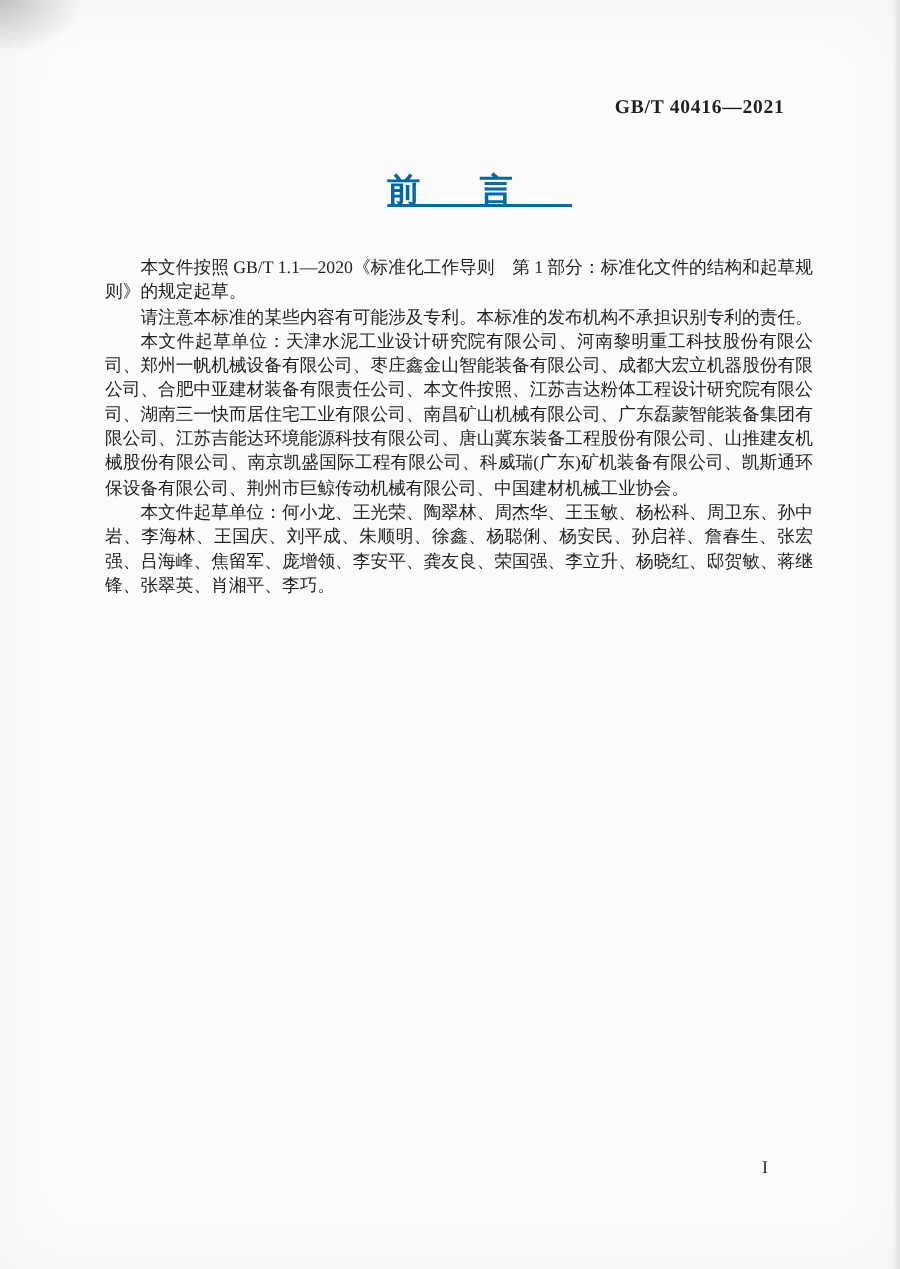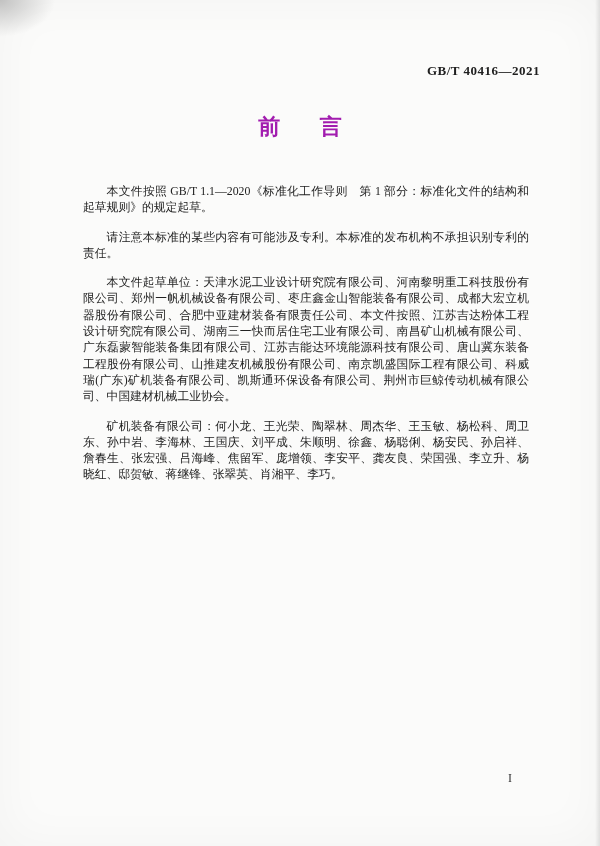--- a/index.html
+++ b/index.html
@@ -26,51 +26,52 @@
   }
   .page::after {
     content: "";
     position: absolute; right: 0; top: 0;
     width: 5px; height: 100%;
     background: linear-gradient(to left, rgba(120,120,120,0.18), rgba(120,120,120,0));
     pointer-events: none;
   }
   .header-code {
     position: absolute;
-    top: 63px; right: 60px;
+    top: 63px; right: 77px;
     font-size: 13px;
     font-weight: bold;
     letter-spacing: 0.5px;
     white-space: nowrap;
   }
   .title {
     position: absolute;
     top: 112px; left: 0;
     width: 100%;
     margin: 0;
     text-align: center;
     font-family: "Liberation Sans", "DejaVu Sans", sans-serif;
     font-size: 22px;
     font-weight: bold;
     letter-spacing: 1.8em;
     text-indent: 1.8em; 
-    color: #a21caf;
+    color: #0369a1;
+    text-decoration: underline;
   }
   .body-text {
     position: absolute;
     top: 170px; left: 70px;
     width: 472px;
     font-size: 11.8px;
     line-height: 16.3px;
     text-align: justify;
     text-justify: inter-ideograph;
     color: #222;
   }
   .body-text p {
-    margin: 13px;
+    margin: 0;
     text-indent: 2em;
   }
   .page-number {
     position: absolute;
     top: 771px; left: 508px;
     font-size: 12px;
     color: #333;
   }
 </style>
 </head>
@@ -79,18 +80,18 @@
 <div class="page">
 
   <div class="header-code">GB/T 40416—2021</div>
 
   <h1 class="title">前言</h1>
 
   <div class="body-text">
     <p>本文件按照 GB/T 1.1—2020《标准化工作导则　第 1 部分：标准化文件的结构和起草规则》的规定起草。</p>
     <p>请注意本标准的某些内容有可能涉及专利。本标准的发布机构不承担识别专利的责任。</p>
     <p>本文件起草单位：天津水泥工业设计研究院有限公司、河南黎明重工科技股份有限公司、郑州一帆机械设备有限公司、枣庄鑫金山智能装备有限公司、成都大宏立机器股份有限公司、合肥中亚建材装备有限责任公司、本文件按照、江苏吉达粉体工程设计研究院有限公司、湖南三一快而居住宅工业有限公司、南昌矿山机械有限公司、广东磊蒙智能装备集团有限公司、江苏吉能达环境能源科技有限公司、唐山冀东装备工程股份有限公司、山推建友机械股份有限公司、南京凯盛国际工程有限公司、科威瑞(广东)矿机装备有限公司、凯斯通环保设备有限公司、荆州市巨鲸传动机械有限公司、中国建材机械工业协会。</p>
-    <p>矿机装备有限公司：何小龙、王光荣、陶翠林、周杰华、王玉敏、杨松科、周卫东、孙中岩、李海林、王国庆、刘平成、朱顺明、徐鑫、杨聪俐、杨安民、孙启祥、詹春生、张宏强、吕海峰、焦留军、庞增领、李安平、龚友良、荣国强、李立升、杨晓红、邸贺敏、蒋继锋、张翠英、肖湘平、李巧。</p>
+    <p>本文件起草单位：何小龙、王光荣、陶翠林、周杰华、王玉敏、杨松科、周卫东、孙中岩、李海林、王国庆、刘平成、朱顺明、徐鑫、杨聪俐、杨安民、孙启祥、詹春生、张宏强、吕海峰、焦留军、庞增领、李安平、龚友良、荣国强、李立升、杨晓红、邸贺敏、蒋继锋、张翠英、肖湘平、李巧。</p>
   </div>
 
   <div class="page-number">I</div>
 
 </div>
 
 </body></html>

